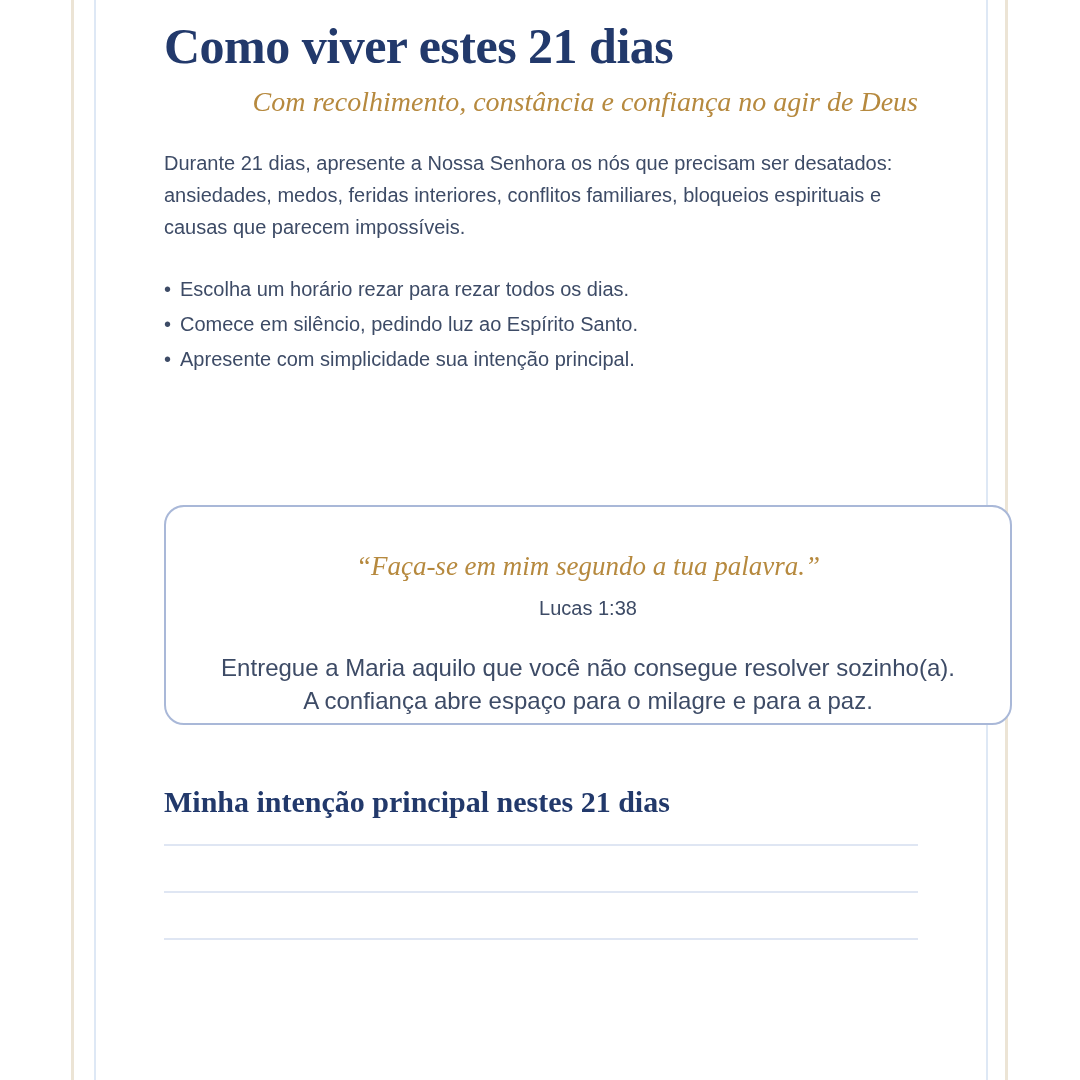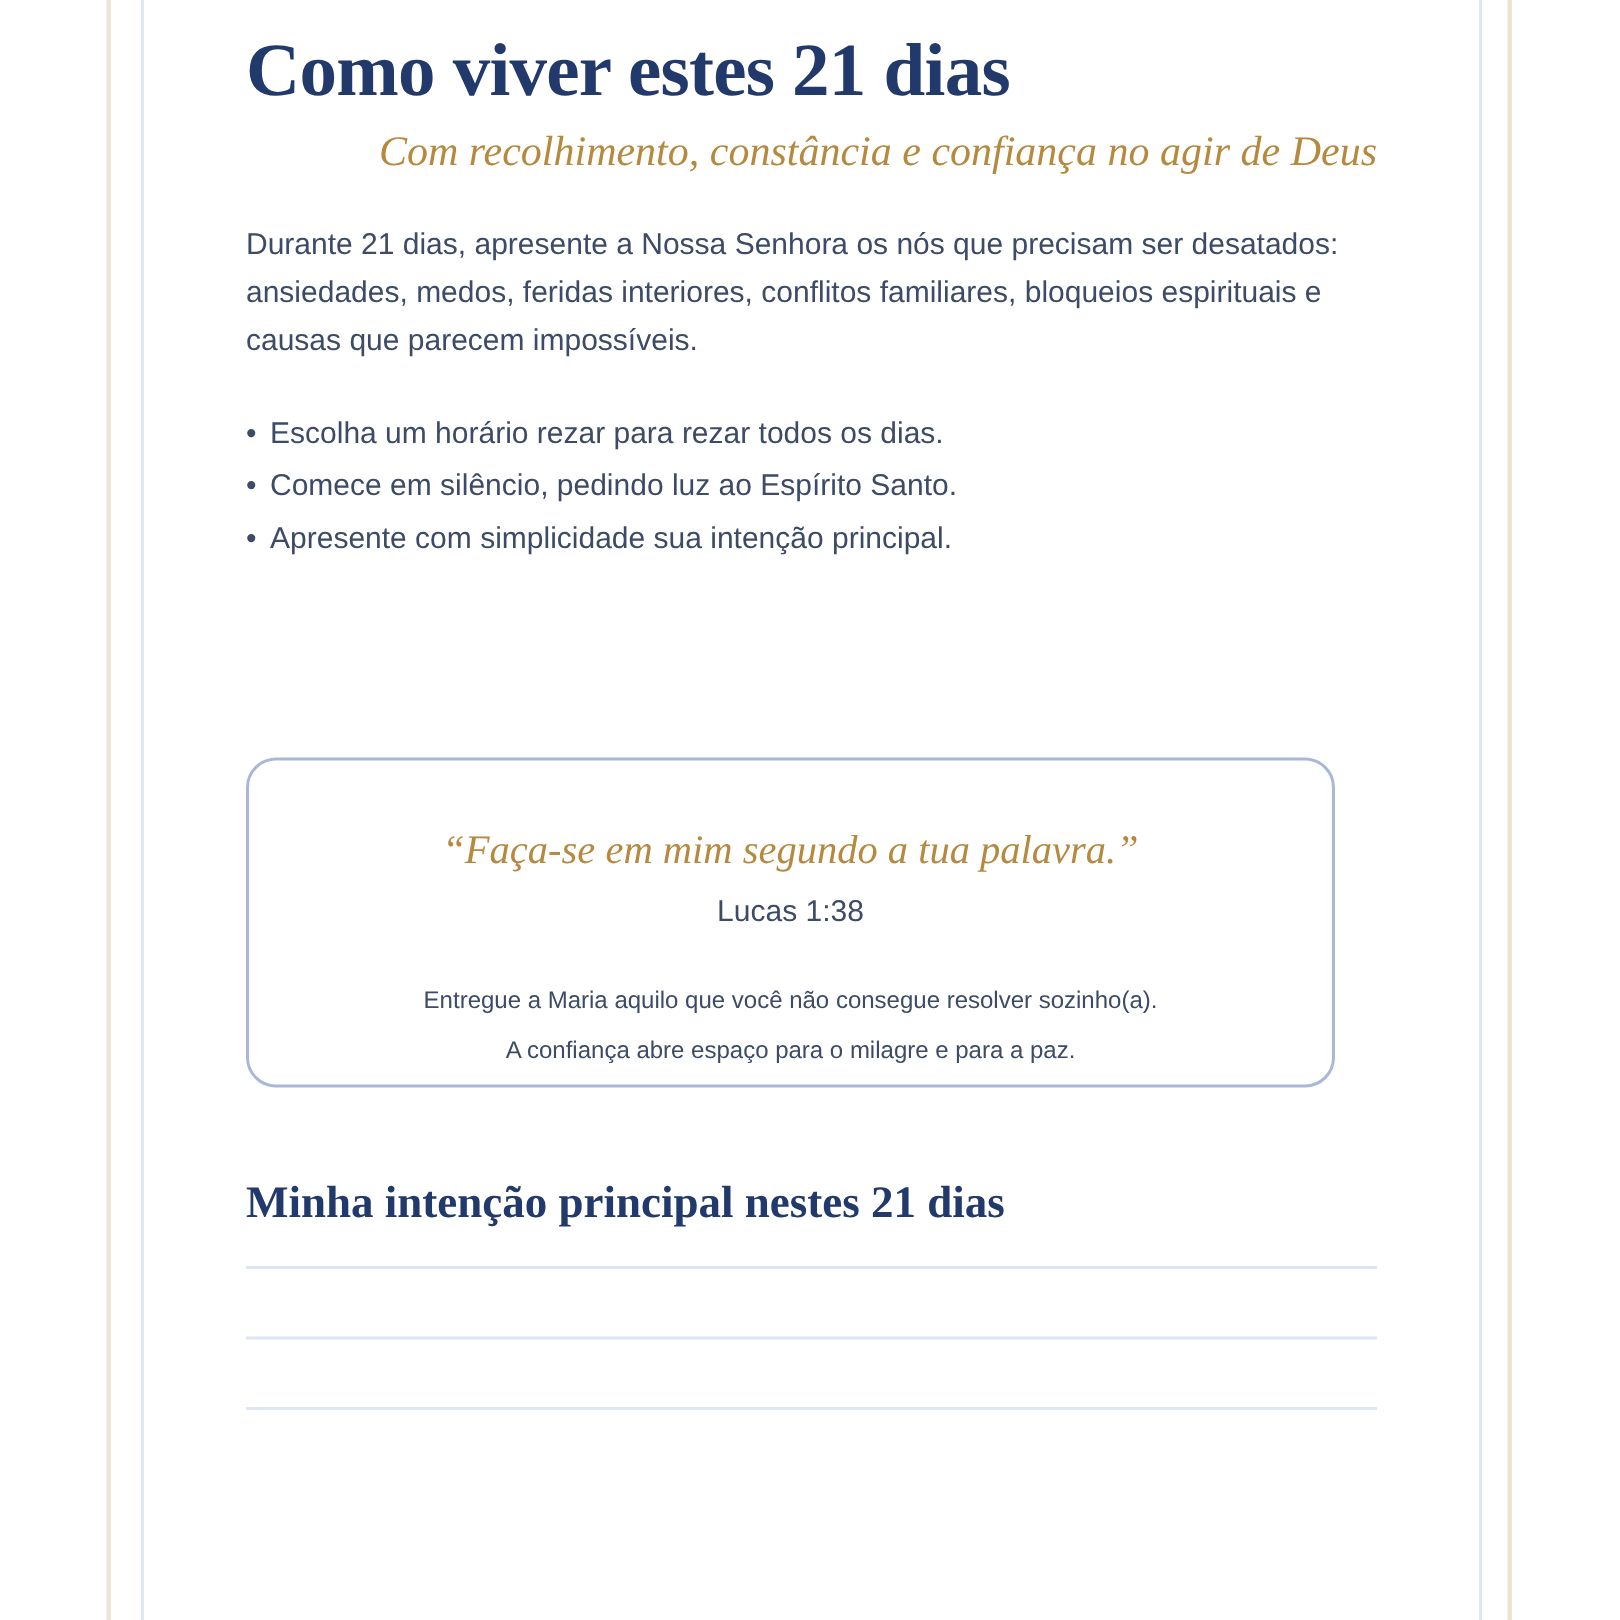--- a/index.html
+++ b/index.html
@@ -26,27 +26,27 @@
               font-size: 28px; line-height: 34px; color: var(--accent-gold, #b6893e); text-align: right; }
 
   .intro { margin-top: 28px; font-size: 20px; line-height: 32px;
            color: var(--body-navy, #3d4b66); max-width: 762px; }
 
   .bullets { margin-top: 30px; }
   .bullet-item { font-size: 20px; line-height: 32px; margin-bottom: 3px;
                  color: var(--body-navy, #3d4b66); max-width: 772px; }
   .bullet-item .marker { margin-right: 9px; }
 
-  .quote-box { margin-top: 130px; width: 726px; height: 220px;
+  .quote-box { margin-top: 130px; width: 848px; height: 220px;
                border: 2px solid var(--quote-border, #a9b8d8); border-radius: 20px;
                text-align: center; padding-top: 44px; background: #ffffff; }
   .quote-text { font-family: "Liberation Serif", serif; font-style: italic;
                 font-size: 27px; color: var(--accent-gold, #b6893e); }
   .quote-ref { margin-top: 15px; font-size: 20px; color: var(--body-navy, #3d4b66); }
-  .quote-body { margin-top: 31px; font-size: 16px; line-height: 33px;
+  .quote-body { margin-top: 31px; font-size: 24px; line-height: 33px;
                 color: var(--body-navy, #3d4b66); }
 
   .section-heading { margin-top: 60px; font-family: "Liberation Serif", serif;
                      font-weight: 700; font-size: 30px; line-height: 33px;
                      color: var(--heading-navy, #22396b); }
 
   .rule { height: 47px; border-bottom: 2px solid var(--rule-line, #dfe6f3); }
   .rule.first { height: 28px; }
 </style>
 </head>

